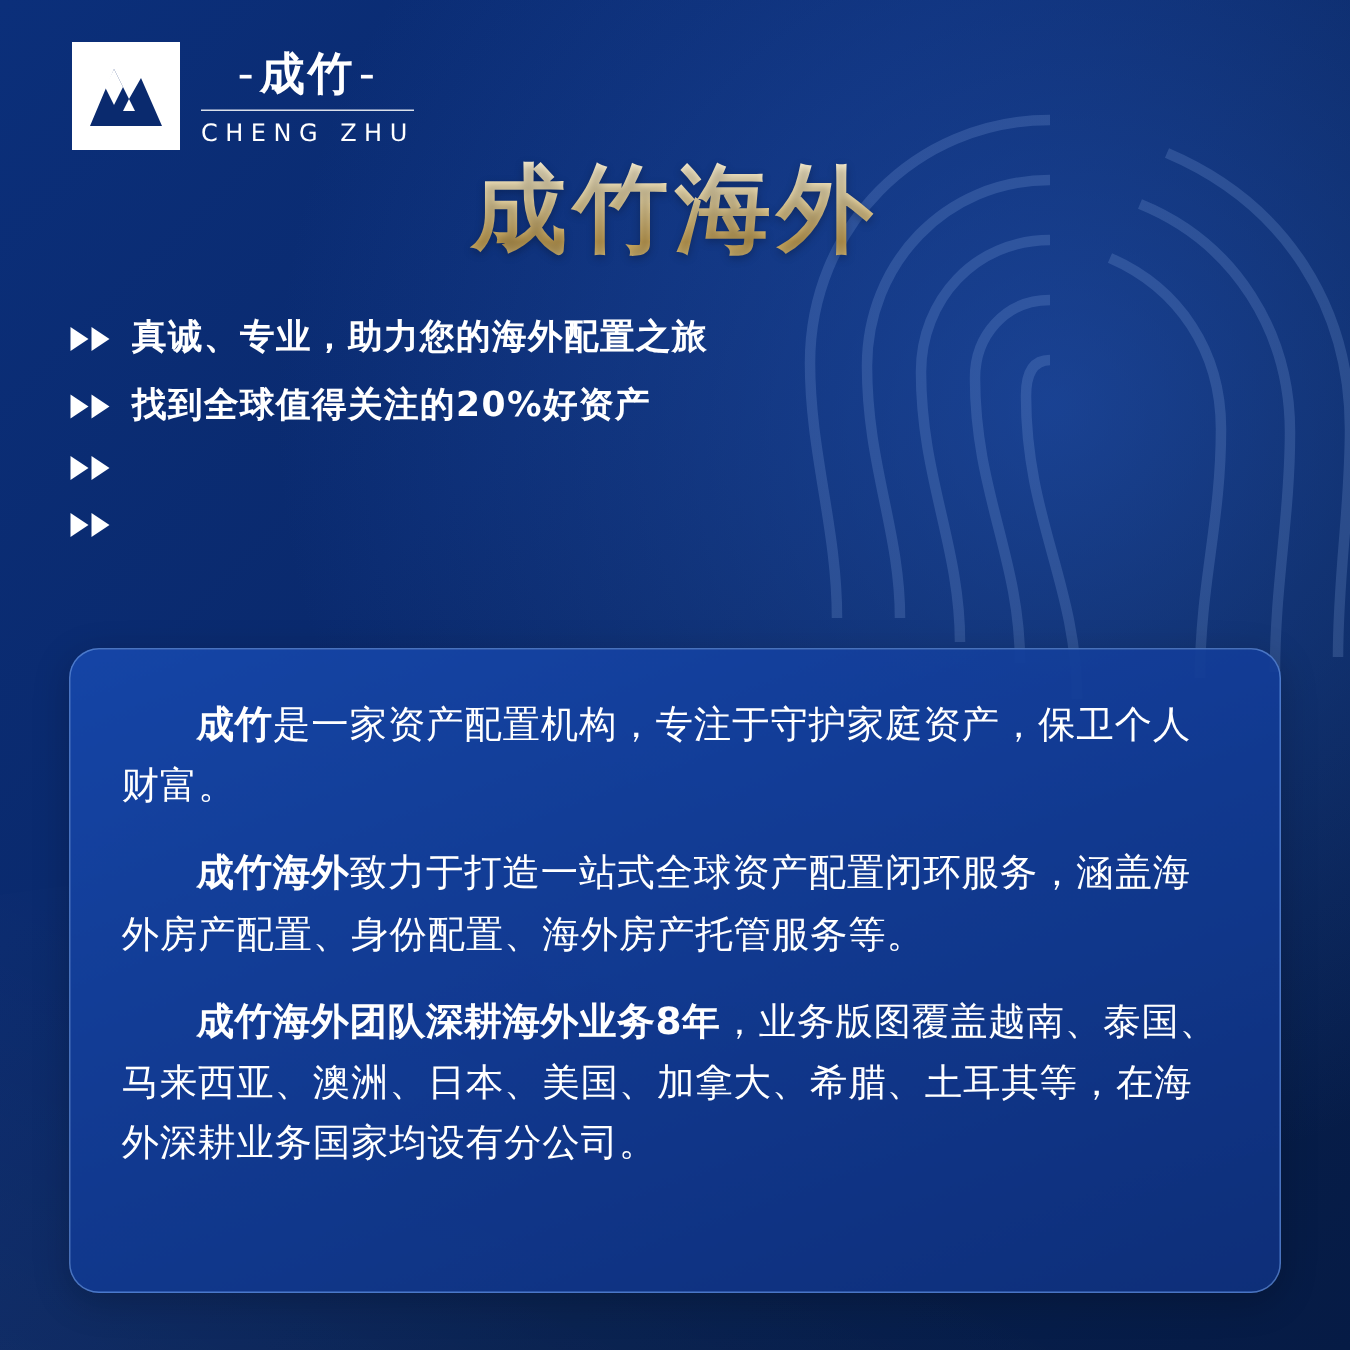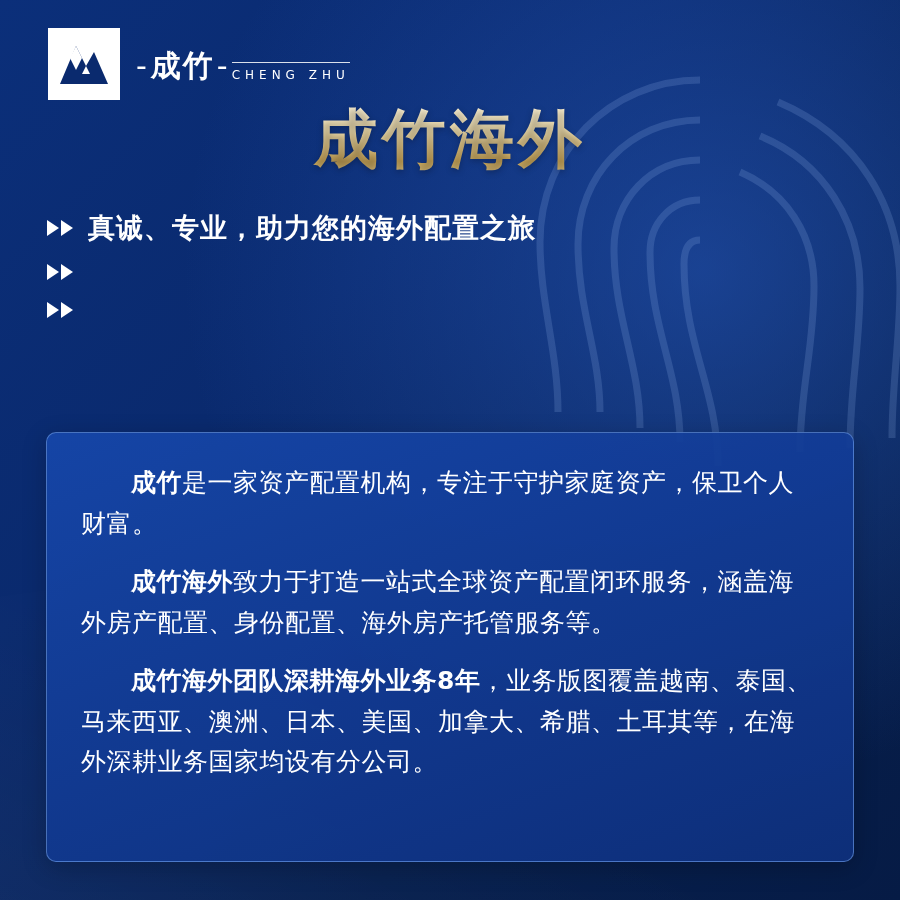--- a/index.html
+++ b/index.html
@@ -61,40 +61,40 @@
     width: 72px;
     height: 72px;
     background: #ffffff;
     display: flex;
     align-items: center;
     justify-content: center;
   }
   .logo-mark svg { display: block; }
   .logo-text {
     display: flex;
-    flex-direction: row;
-    align-items: flex-end;
+    flex-direction: column;
+    align-items: center;
     justify-content: center;
     padding-top: 4px;
   }
   .logo-cn {
     color: #ffffff;
     font-size: 30px;
     font-weight: bold;
     letter-spacing: 2px;
     line-height: 1.05;
     white-space: nowrap;
   }
   .logo-cn .dash {
     font-weight: normal;
     padding: 0 2px;
   }
   .logo-en {
     color: #ffffff;
-    font-size: 12px;
+    font-size: 16px;
     letter-spacing: 5px;
     margin-top: 7px;
     border-top: 1px solid rgba(255,255,255,0.85);
     padding-top: 5px;
     white-space: nowrap;
   }
 
   
   .title {
     position: absolute;
@@ -129,38 +129,38 @@
     flex: 0 0 auto;
     width: 30px;
     height: 24px;
     margin-right: 12px;
     display: flex;
     align-items: center;
   }
   .bullet-icon svg { display: block; }
   .bullet-text {
     color: #ffffff;
-    font-size: 27px;
+    font-size: 23px;
     font-weight: bold;
     letter-spacing: 1px;
     line-height: 1.35;
     white-space: nowrap;
   }
 
   
   .card {
     position: absolute;
     left: 46px;
     top: 432px;
     width: 808px;
     height: 430px;
     box-sizing: border-box;
     background: linear-gradient(160deg, rgba(22,70,168,0.95) 0%, rgba(18,58,146,0.95) 50%, rgba(14,48,124,0.95) 100%);
     border: 1px solid rgba(120,165,235,0.55);
-    border-radius: 10px;
+    border-radius: 20px;
     padding: 30px 34px 20px 34px;
     box-shadow: 0 6px 24px rgba(0,0,0,0.22);
   }
   .para {
     color: #ffffff;
     font-size: 25px;
     line-height: 1.62;
     text-indent: 2em;
     margin: 0 0 18px 0;
     letter-spacing: 0.5px;
@@ -211,20 +211,29 @@
     <div class="bullet">
       <span class="bullet-icon">
         <svg width="30" height="20" viewBox="0 0 30 20">
           <path d="M1 2 L13 10 L1 18 Z" fill="#ffffff"></path>
           <path d="M15 2 L27 10 L15 18 Z" fill="#ffffff"></path>
         </svg>
       </span>
       <span class="bullet-text">真诚、专业，助力您的海外配置之旅</span>
     </div>
 
+    <div class="bullet">
+      <span class="bullet-icon">
+        <svg width="30" height="20" viewBox="0 0 30 20">
+          <path d="M1 2 L13 10 L1 18 Z" fill="#ffffff"></path>
+          <path d="M15 2 L27 10 L15 18 Z" fill="#ffffff"></path>
+        </svg>
+      </span>
+      <span class="bullet-text">找到全球值得关注的20%好资产</span>
+    </div>
 
     <div class="bullet">
       <span class="bullet-icon">
         <svg width="30" height="20" viewBox="0 0 30 20">
           <path d="M1 2 L13 10 L1 18 Z" fill="#ffffff"></path>
           <path d="M15 2 L27 10 L15 18 Z" fill="#ffffff"></path>
         </svg>
       </span>
     </div>
 

